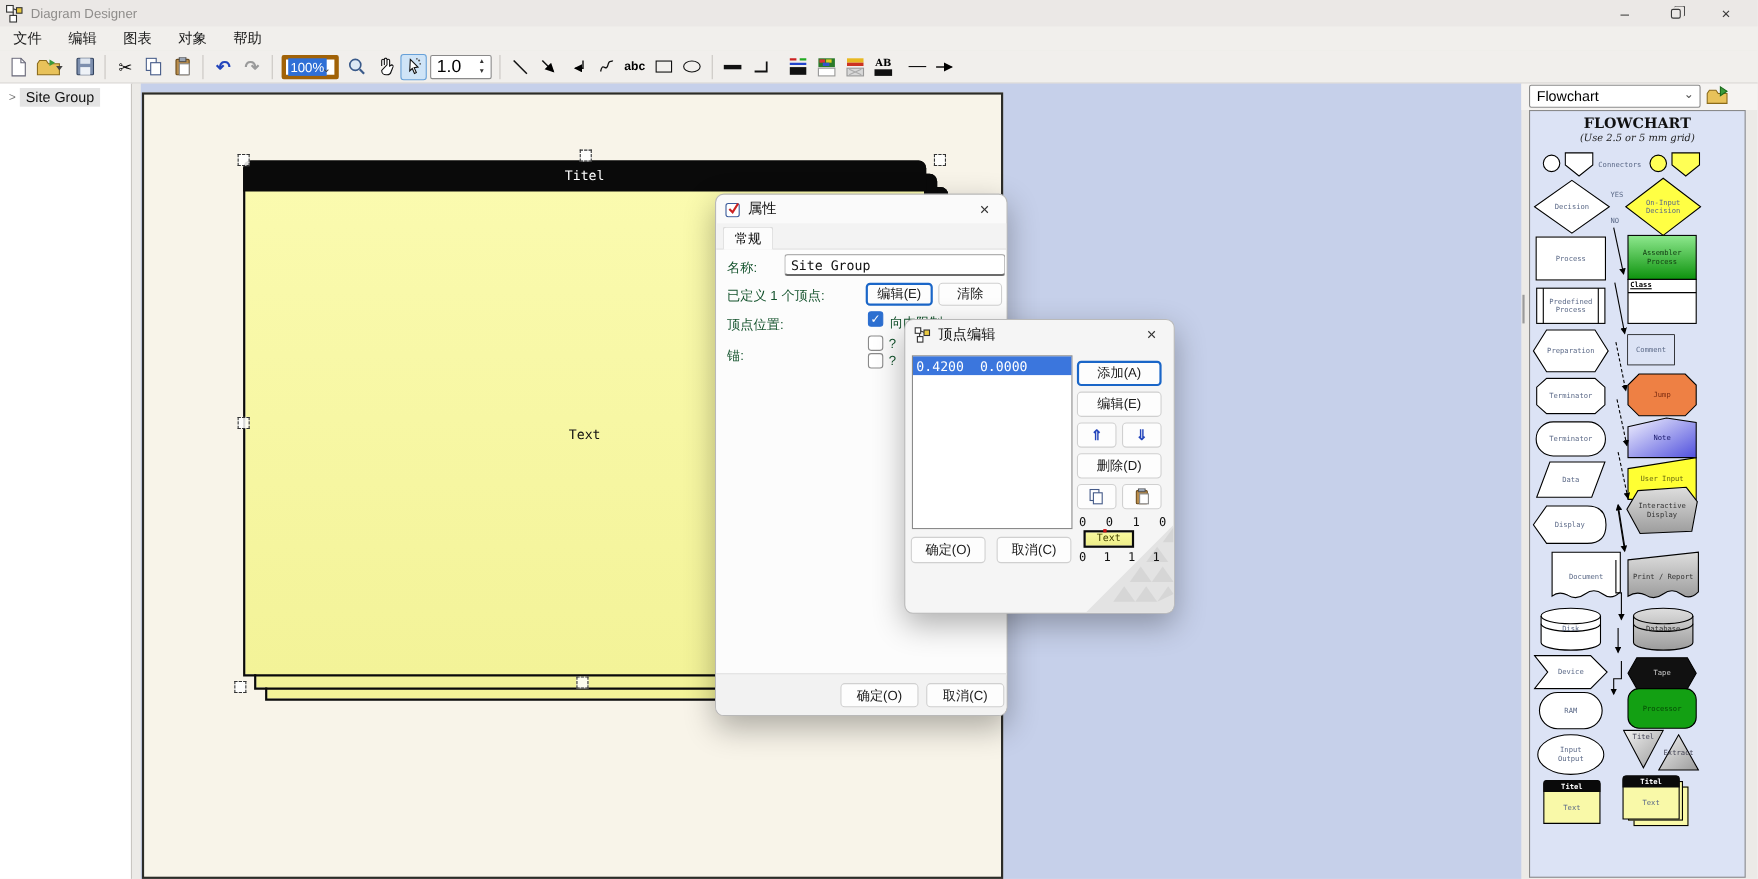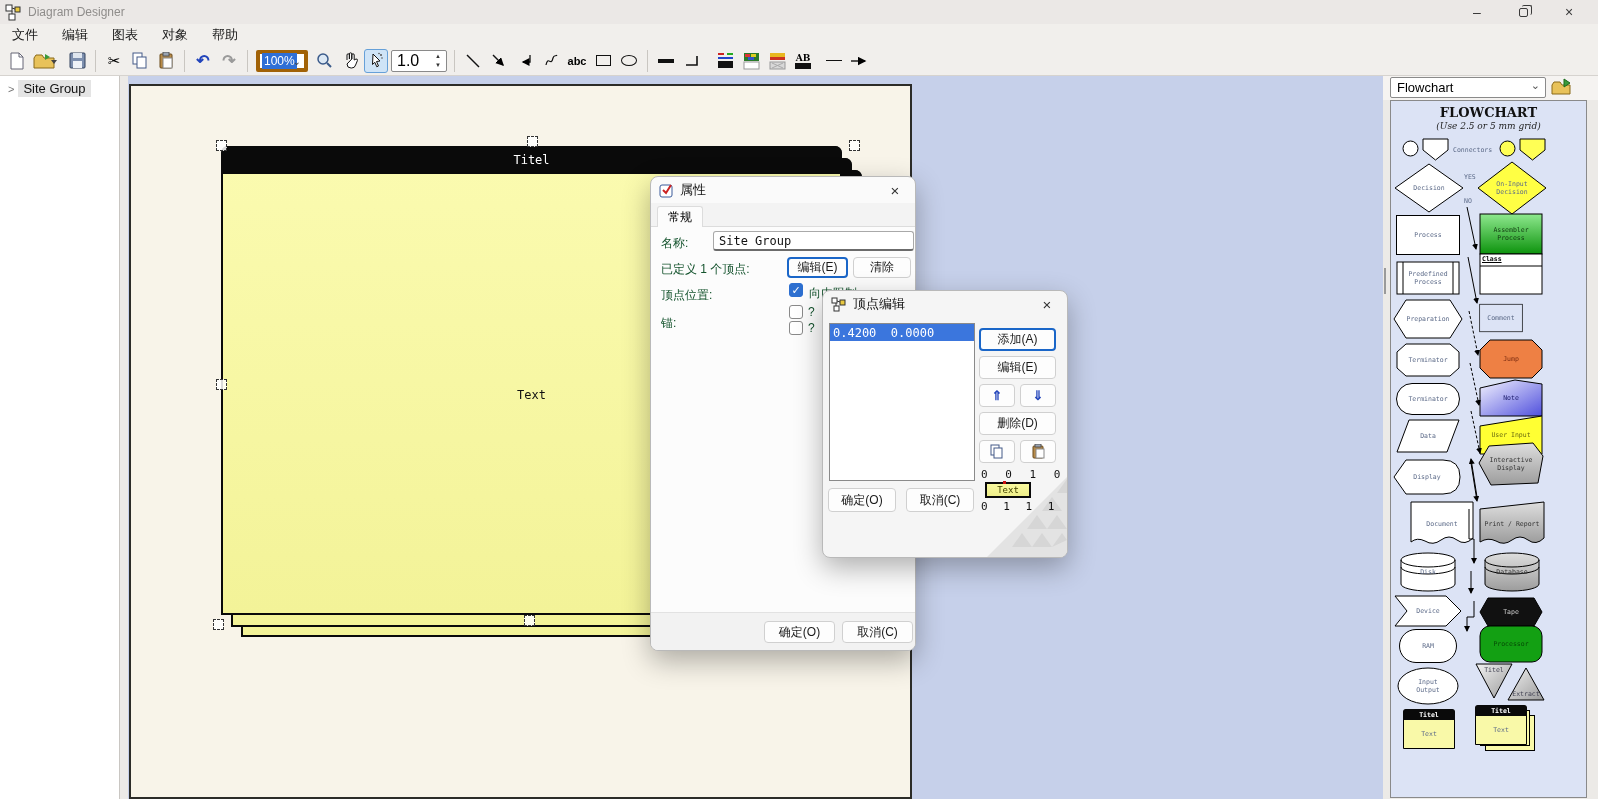--- a/index.html
+++ b/index.html
@@ -572,21 +572,21 @@
     <div class="shape" style="left:84px;top:562px;width:38px;height:36px">
       <svg class="ssvg" viewBox="0 0 38 36">
           <polygon points="1,1 37,1 19,35" fill="url(#gMerge)" stroke="#000"></polygon>
         </svg>
       <span class="slabel" style="align-items:flex-start;padding-top:3px;color:#445">Titel</span>
     </div>
     <div class="shape" style="left:116px;top:566px;width:38px;height:34px">
       <svg class="ssvg" viewBox="0 0 38 34">
           <polygon points="19,1 37,33 1,33" fill="url(#gMerge)" stroke="#000"></polygon>
         </svg>
-      <span class="slabel" style="align-items:flex-end;padding-bottom:3px;color:#445">Extract</span>
+      <span class="slabel" style="align-items:flex-end;padding-bottom:13px;color:#445">Extract</span>
     </div>
 
     <div class="shape" style="left:12px;top:608px;width:52px;height:40px">
       <div style="position:absolute;inset:0;border:1.5px solid #000;background:#f9f9a8;border-radius:4px 4px 0 0"></div>
       <div style="position:absolute;left:0;top:0;right:0;height:11px;background:#0a0a0a;border-radius:3px 3px 0 0;display:flex;align-items:center;justify-content:center">
           <span style="color:#fff;font-size:6.5px;font-family:'DejaVu Sans Mono',monospace;font-weight:bold">Titel</span>
         </div>
       <span class="slabel" style="top:11px">Text</span>
     </div>
     <div class="shape" style="left:84px;top:604px;width:62px;height:48px">

